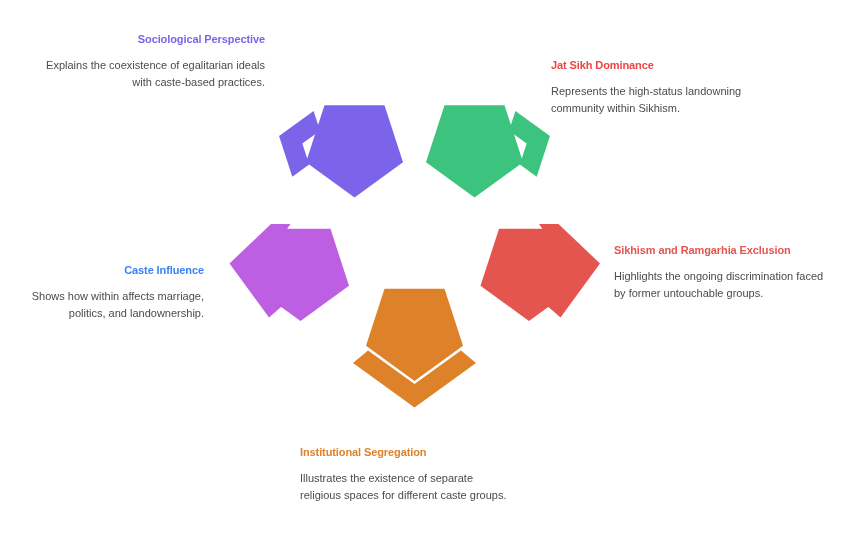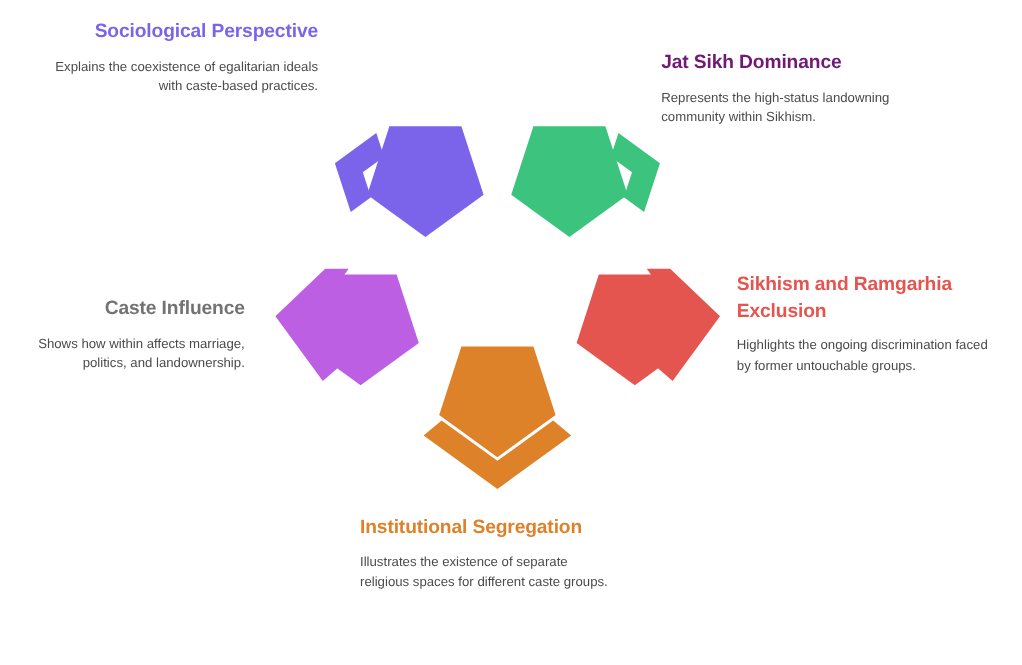--- a/index.html
+++ b/index.html
@@ -36,23 +36,23 @@
     width: 852px;
     height: 554px;
   }
 
   
   .node-text {
     position: absolute;
   }
   .node-title {
     font-weight: bold;
-    font-size: 16px;
+    font-size: 11px;
     line-height: 1.35;
-    margin: 0 0 10px 0;
+    margin: 16px 0 10px 0;
     letter-spacing: -0.1px;
   }
   .node-desc {
     font-size: 11px;
     line-height: 1.52;
     color: #4b4b4b;
     margin: 0;
   }
 
   .align-right { text-align: right; }
@@ -178,26 +178,26 @@
 
     </svg>
   </div>
 
   <div class="node-text align-right" id="node-sociological">
     <div class="node-title" style="color: rgb(124, 100, 234);">Sociological Perspective</div>
     <div class="node-desc">Explains the coexistence of egalitarian ideals with caste-based practices.</div>
   </div>
 
   <div class="node-text align-left" id="node-jatsikh">
-    <div class="node-title" style="color: #701a75;">Jat Sikh Dominance</div>
+    <div class="node-title" style="color: #ef4444;">Jat Sikh Dominance</div>
     <div class="node-desc">Represents the high-status landowning community within Sikhism.</div>
   </div>
 
   <div class="node-text align-right" id="node-caste">
-    <div class="node-title" style="color: #737373;">Caste Influence</div>
+    <div class="node-title" style="color: #3b82f6;">Caste Influence</div>
     <div class="node-desc">Shows how within affects marriage, politics, and landownership.</div>
   </div>
 
   <div class="node-text align-left" id="node-mazhabi">
     <div class="node-title" style="color: rgb(228, 85, 80);">Sikhism and Ramgarhia Exclusion</div>
     <div class="node-desc">Highlights the ongoing discrimination faced by former untouchable groups.</div>
   </div>
 
   <div class="node-text align-center" id="node-institutional">
     <div class="node-title" style="color: rgb(221, 130, 41);">Institutional Segregation</div>

